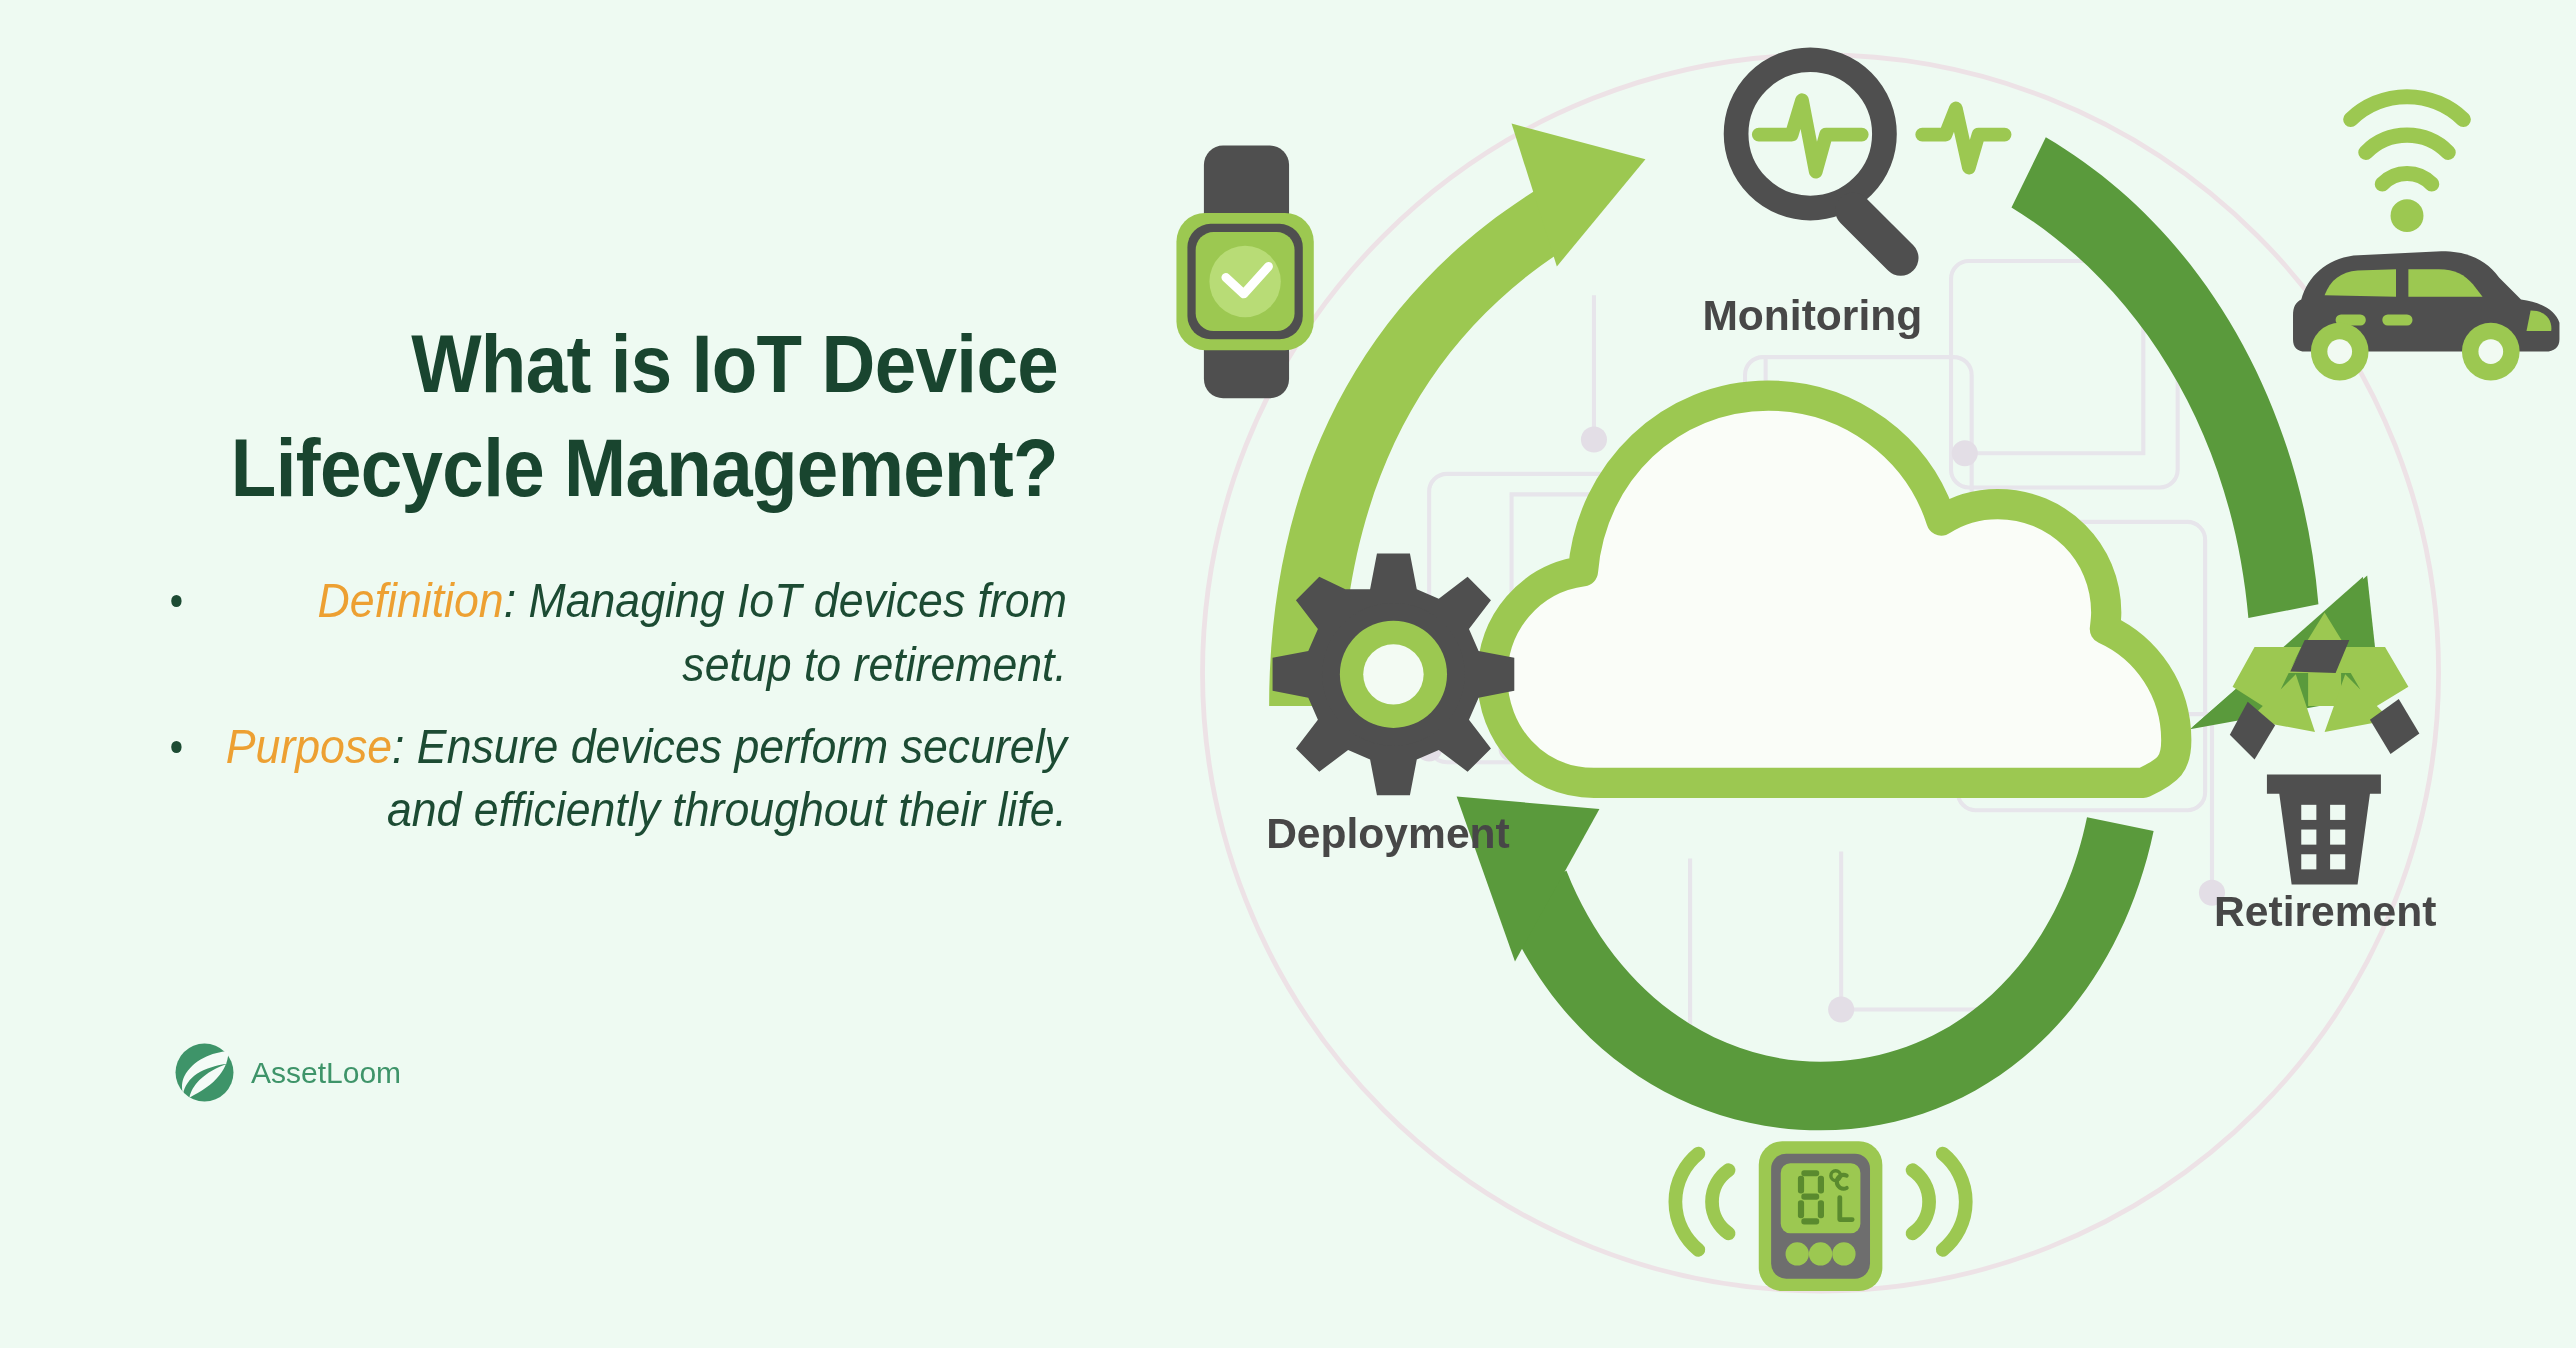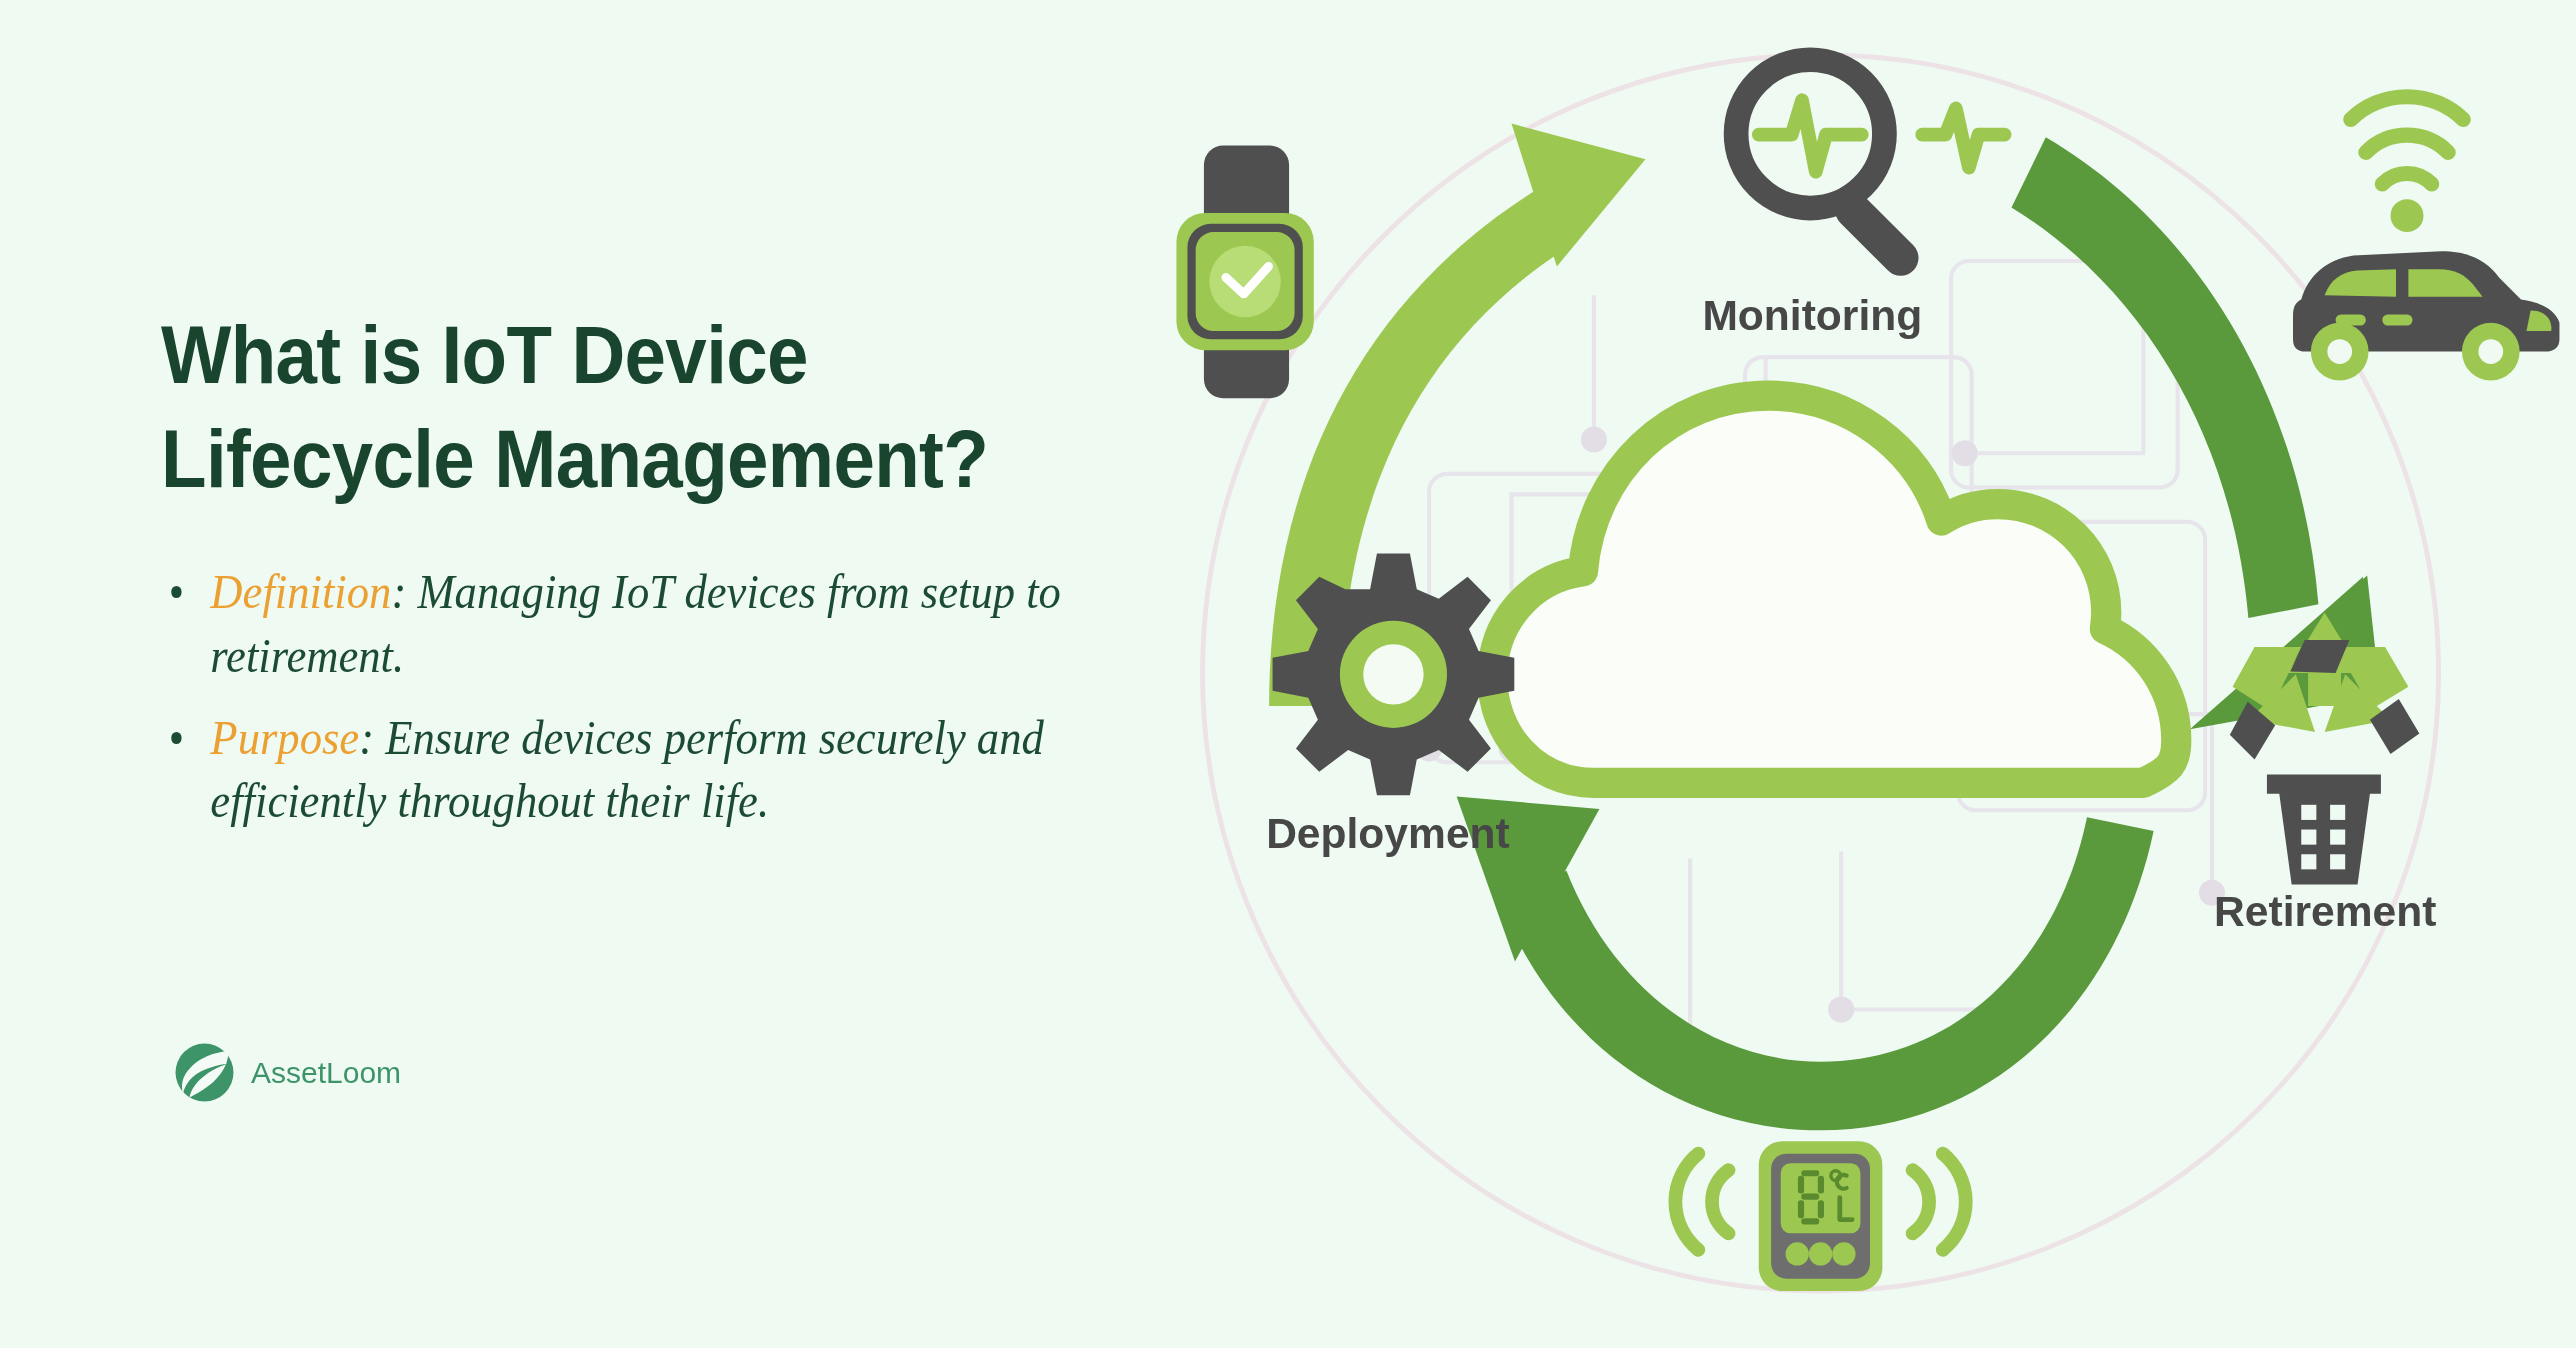--- a/index.html
+++ b/index.html
@@ -15,41 +15,41 @@
     width: 2576px;
     height: 1348px;
     background: #EEFAF2;
     overflow: hidden;
   }
 
   
   .left-panel {
     position: absolute;
     left: 161px;
-    top: 304px;
+    top: 313px;
     width: 975px;
+    text-align: right;
   }
   .title {
     font-family: "Liberation Sans", sans-serif;
     font-weight: bold;
     font-size: 81px;
     line-height: 1.28;
     color: #19452F;
     letter-spacing: -0.7px;
     margin: 0 0 49px 0;
     transform: scaleX(0.92);
     transform-origin: left top;
   }
   .title .ln { display: block; }
 
   .bullets {
     list-style: none;
     margin: 1px;
     padding: 0;
-    font-family: Liberation Serif, serif;
   }
   .bullet {
     position: relative;
     padding-left: 52px;
     margin-bottom: 19px;
     font-style: italic;
     font-size: 48px;
     line-height: 1.32;
     color: #1C4B33;
     transform: scaleX(0.93);

